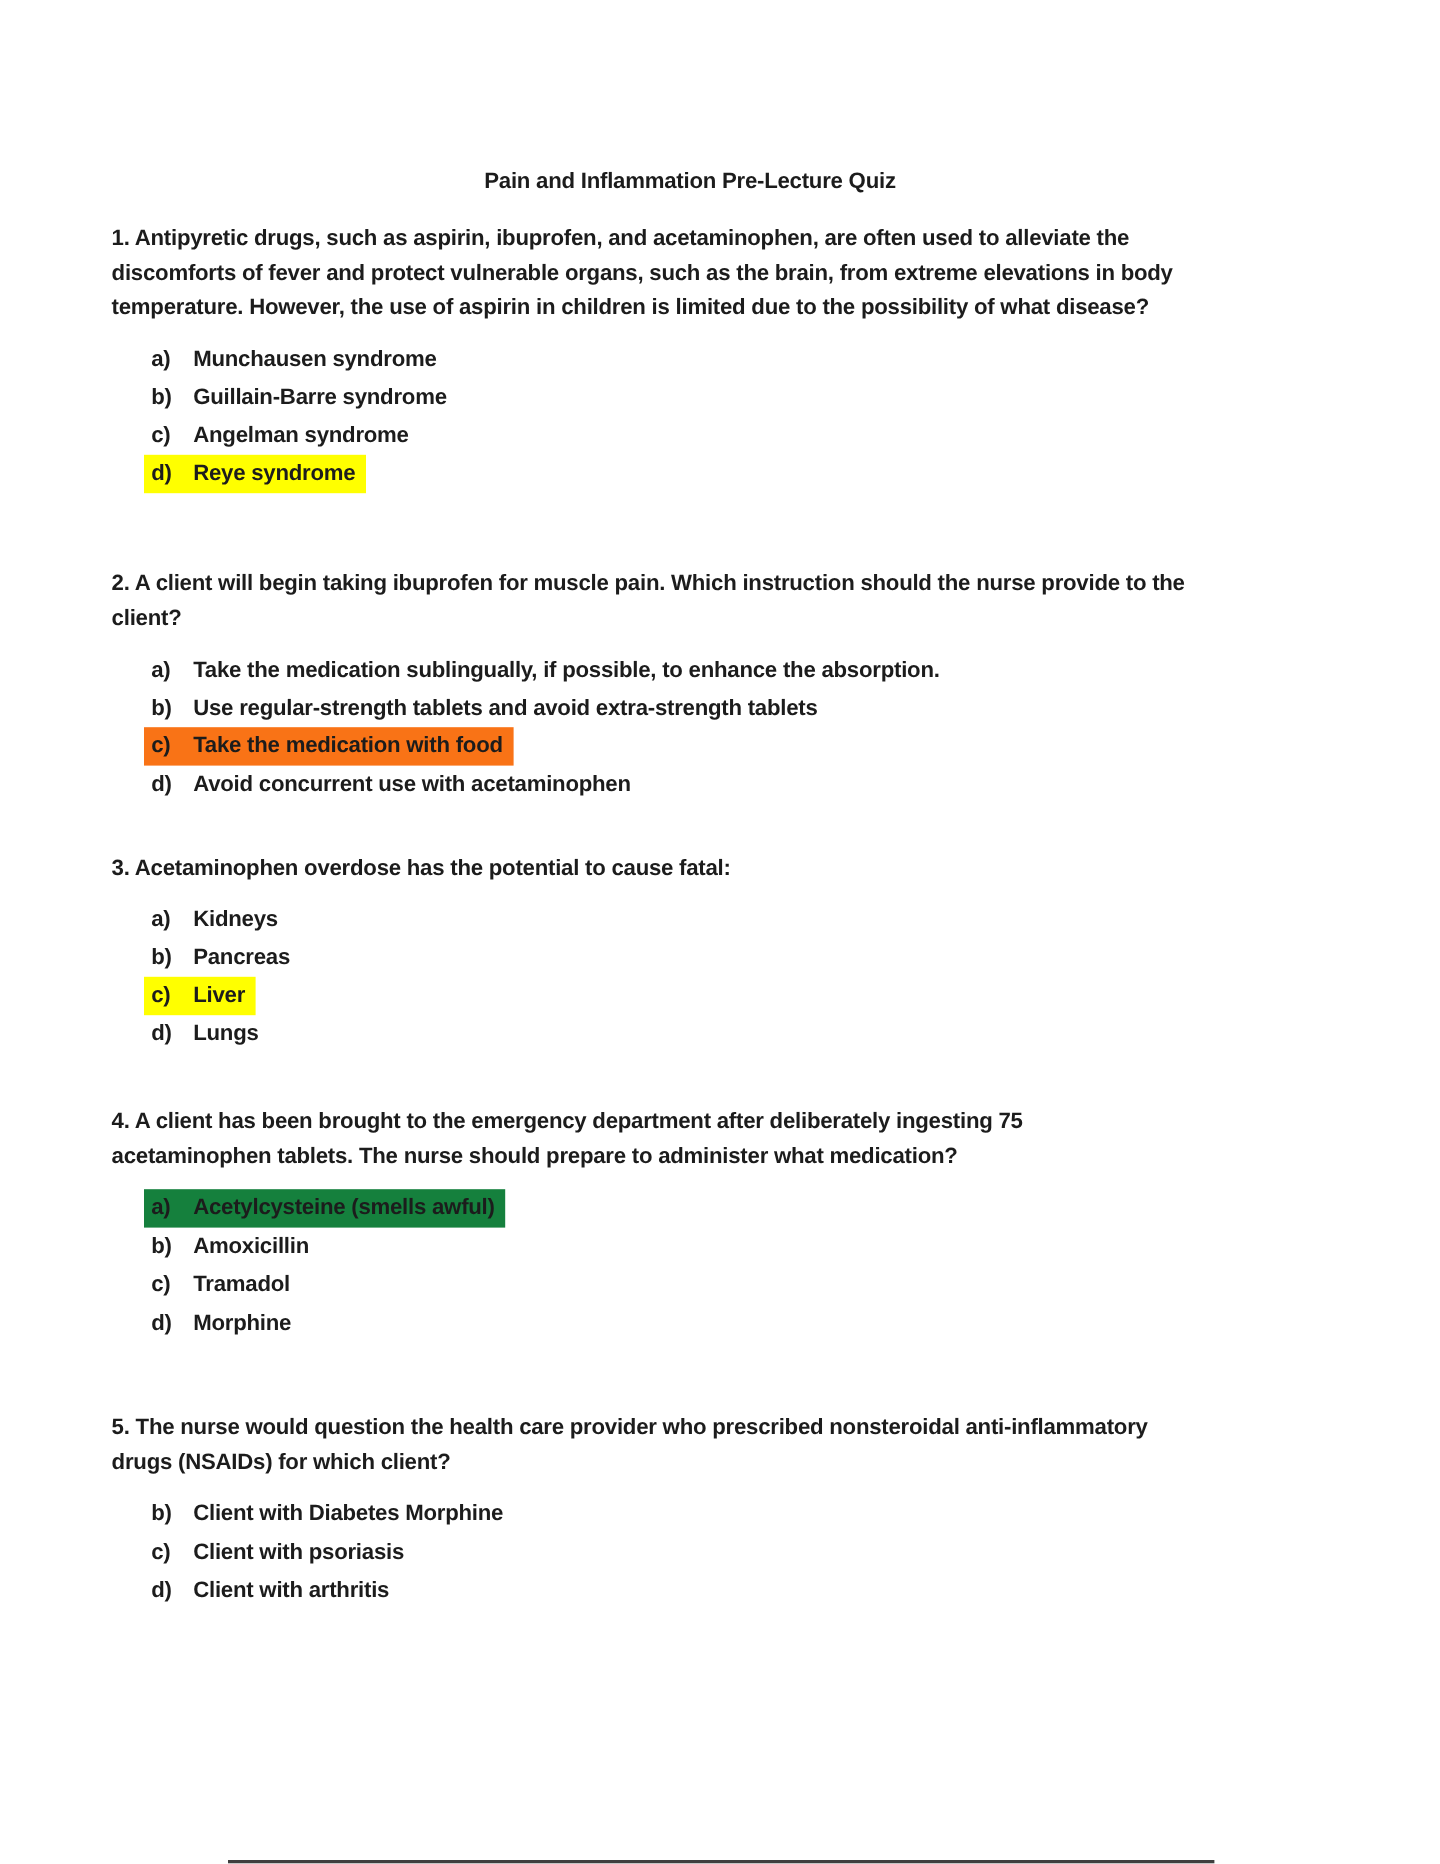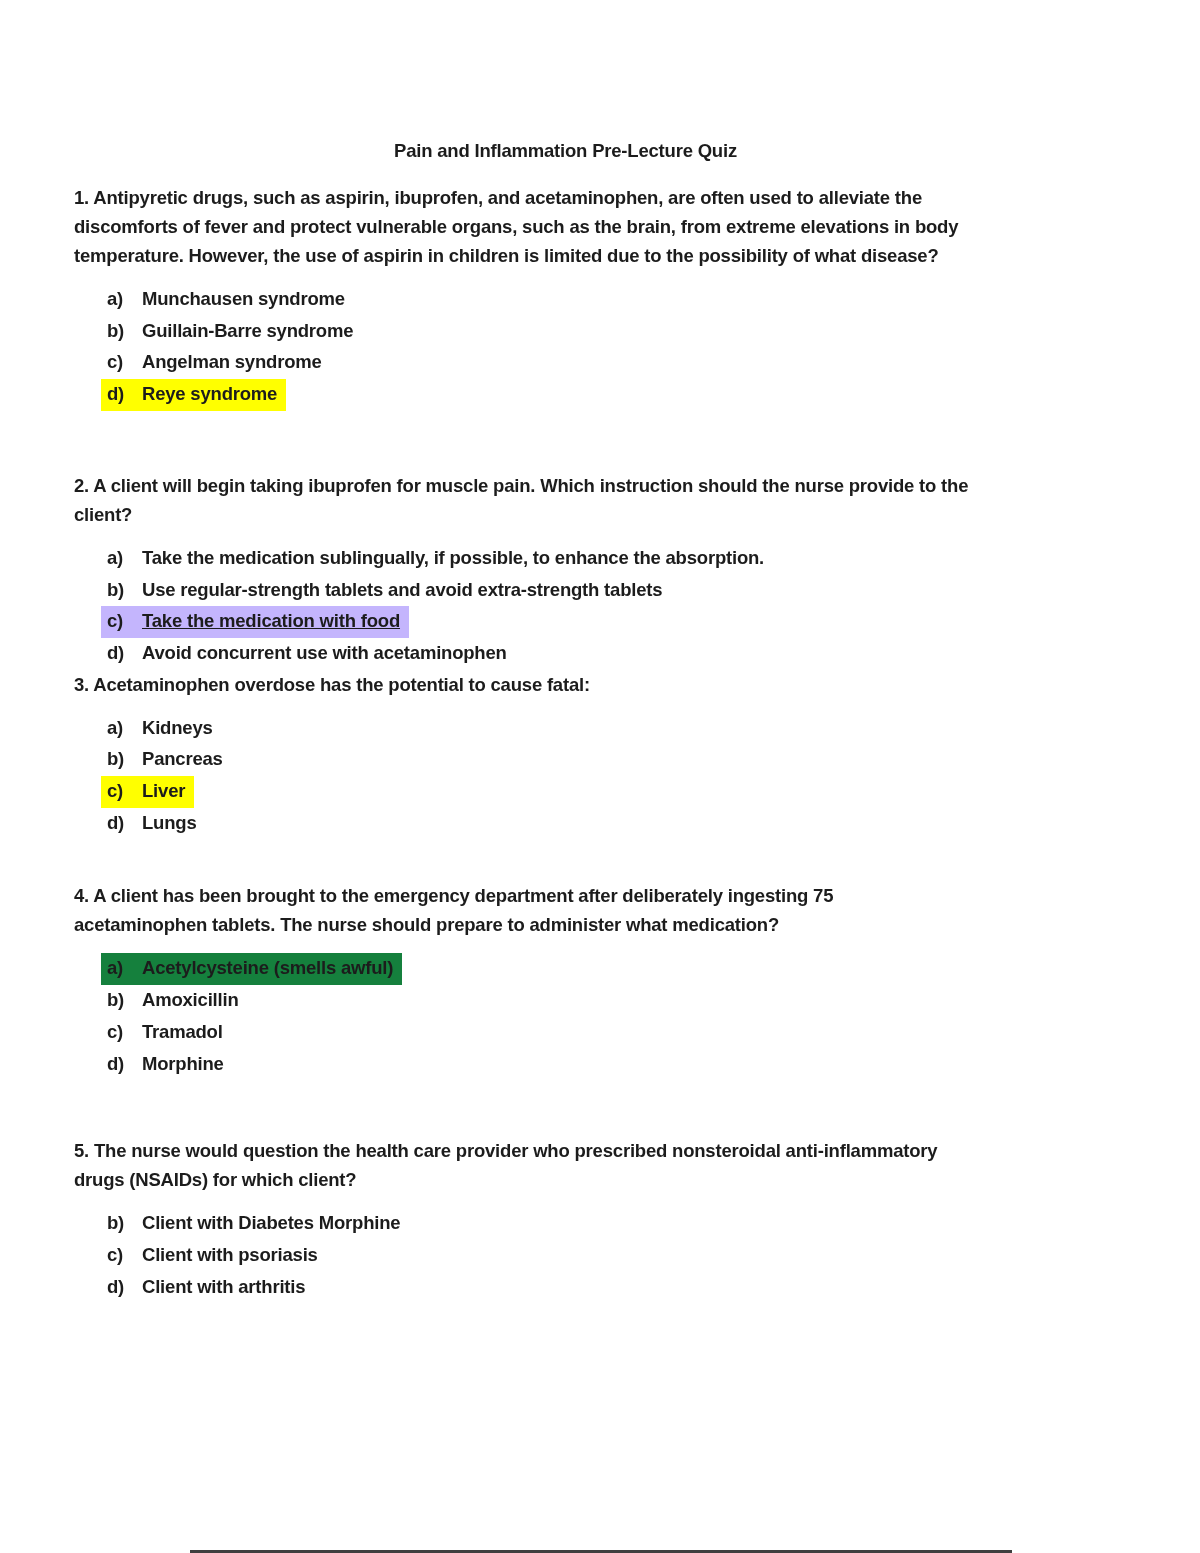--- a/index.html
+++ b/index.html
@@ -10,32 +10,32 @@
     position: relative;
     overflow: hidden;
     font-family: "Liberation Sans", sans-serif;
     font-weight: bold;
     font-size: 18.5px;
     line-height: 29px;
     letter-spacing: -0.2px;
     color: #1c1c1c;
   }
   .page {
-    padding: 136px 143px 0 74px;
+    padding: 136px 143px 0 93px;
     box-sizing: border-box;
   }
   .doc-title {
     font-size: 18.5px;
     font-weight: bold;
     text-align: center;
     margin: 0 0 18px 0;
   }
   .question { margin: 0; }
   .question:nth-child(1) { margin-bottom: 60px; }
-  .question:nth-child(2) { }
+  .question:nth-child(2) { margin-bottom: 38px; }
   .question:nth-child(3) { margin-bottom: 42px; }
   .question:nth-child(4) { margin-bottom: 56px; }
   .question:nth-child(5) { margin-bottom: 0; }
   .stem-line { white-space: nowrap; }
   ul.options {
     list-style: none;
     margin: 14px 0 0 0;
     padding: 0;
   }
   .option {
@@ -106,21 +106,21 @@
     <span class="opt-wrap">
       <span class="opt-marker">a)</span><span class="opt-text">Take the medication sublingually, if possible, to enhance the absorption.</span>
     </span>
   </li>
           <li class="option">
     <span class="opt-wrap">
       <span class="opt-marker">b)</span><span class="opt-text">Use regular-strength tablets and avoid extra-strength tablets</span>
     </span>
   </li>
           <li class="option highlighted">
-    <span class="opt-wrap" style="background: #c4b5fd; text-decoration: underline;">
+    <span class="opt-wrap" style="background: #f97316;">
       <span class="opt-marker">c)</span><span class="opt-text">Take the medication with food</span>
     </span>
   </li>
           <li class="option">
     <span class="opt-wrap">
       <span class="opt-marker">d)</span><span class="opt-text">Avoid concurrent use with acetaminophen</span>
     </span>
   </li>
         </ul>
   </section>

